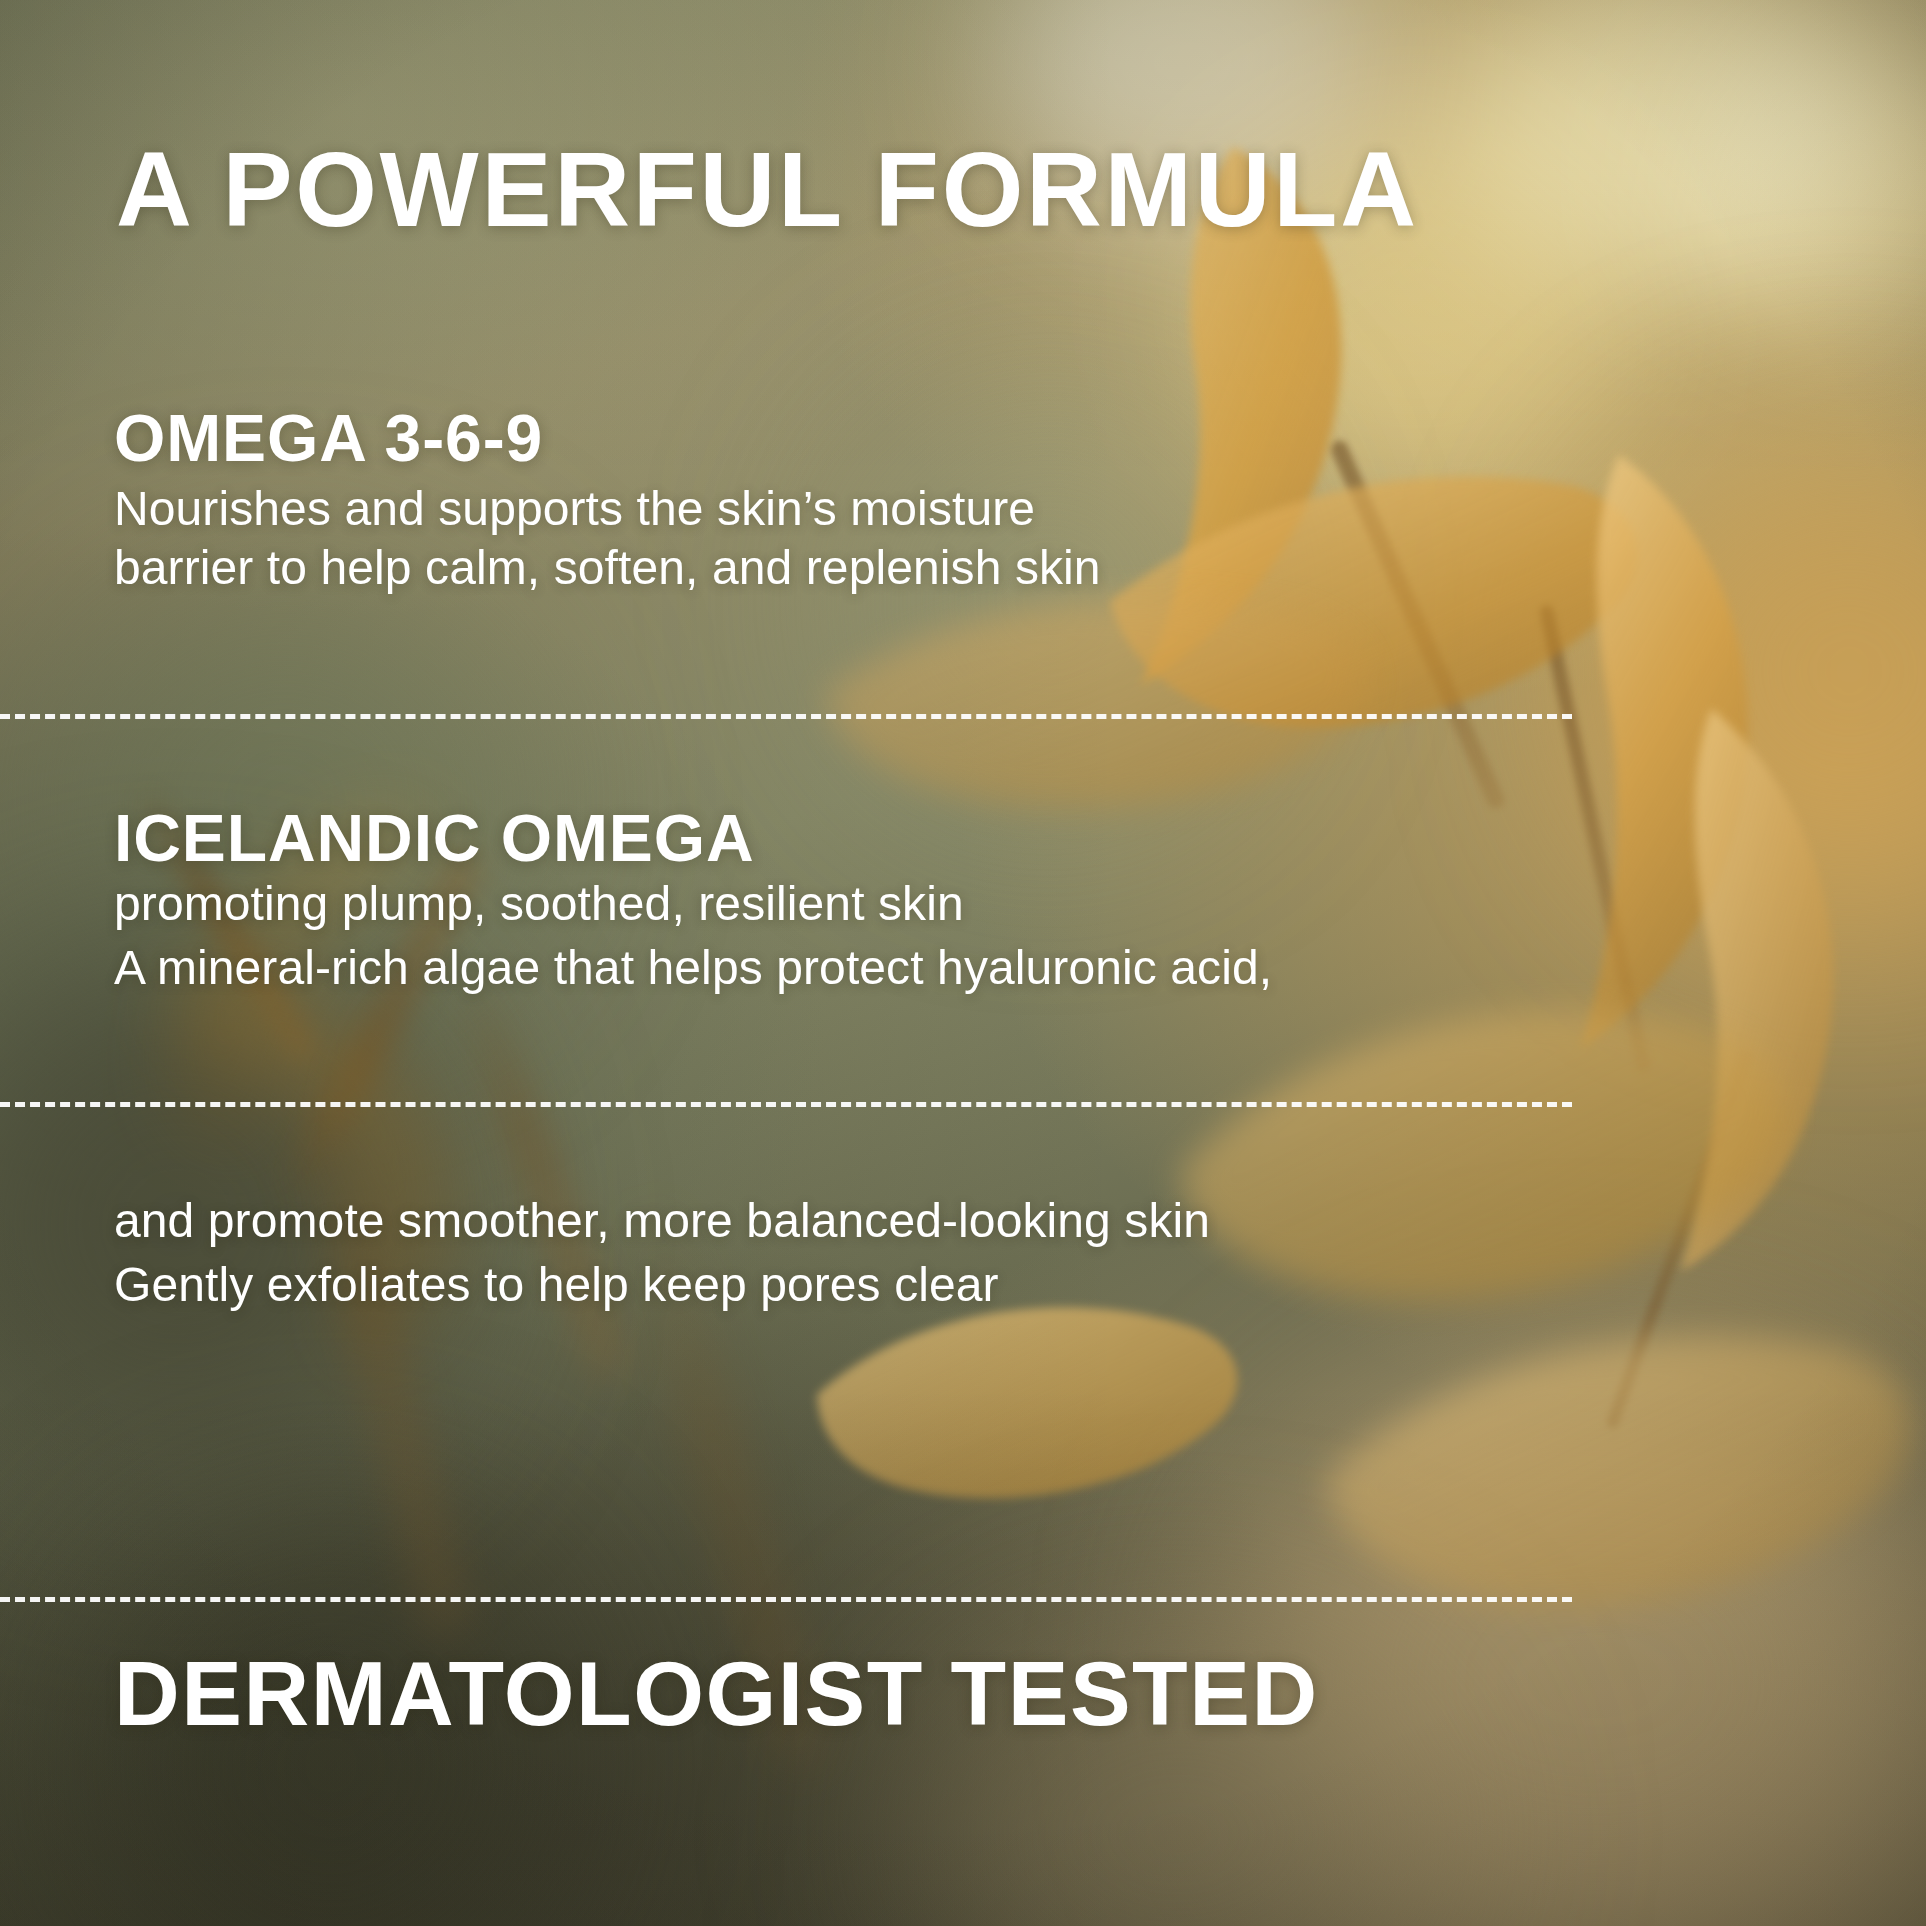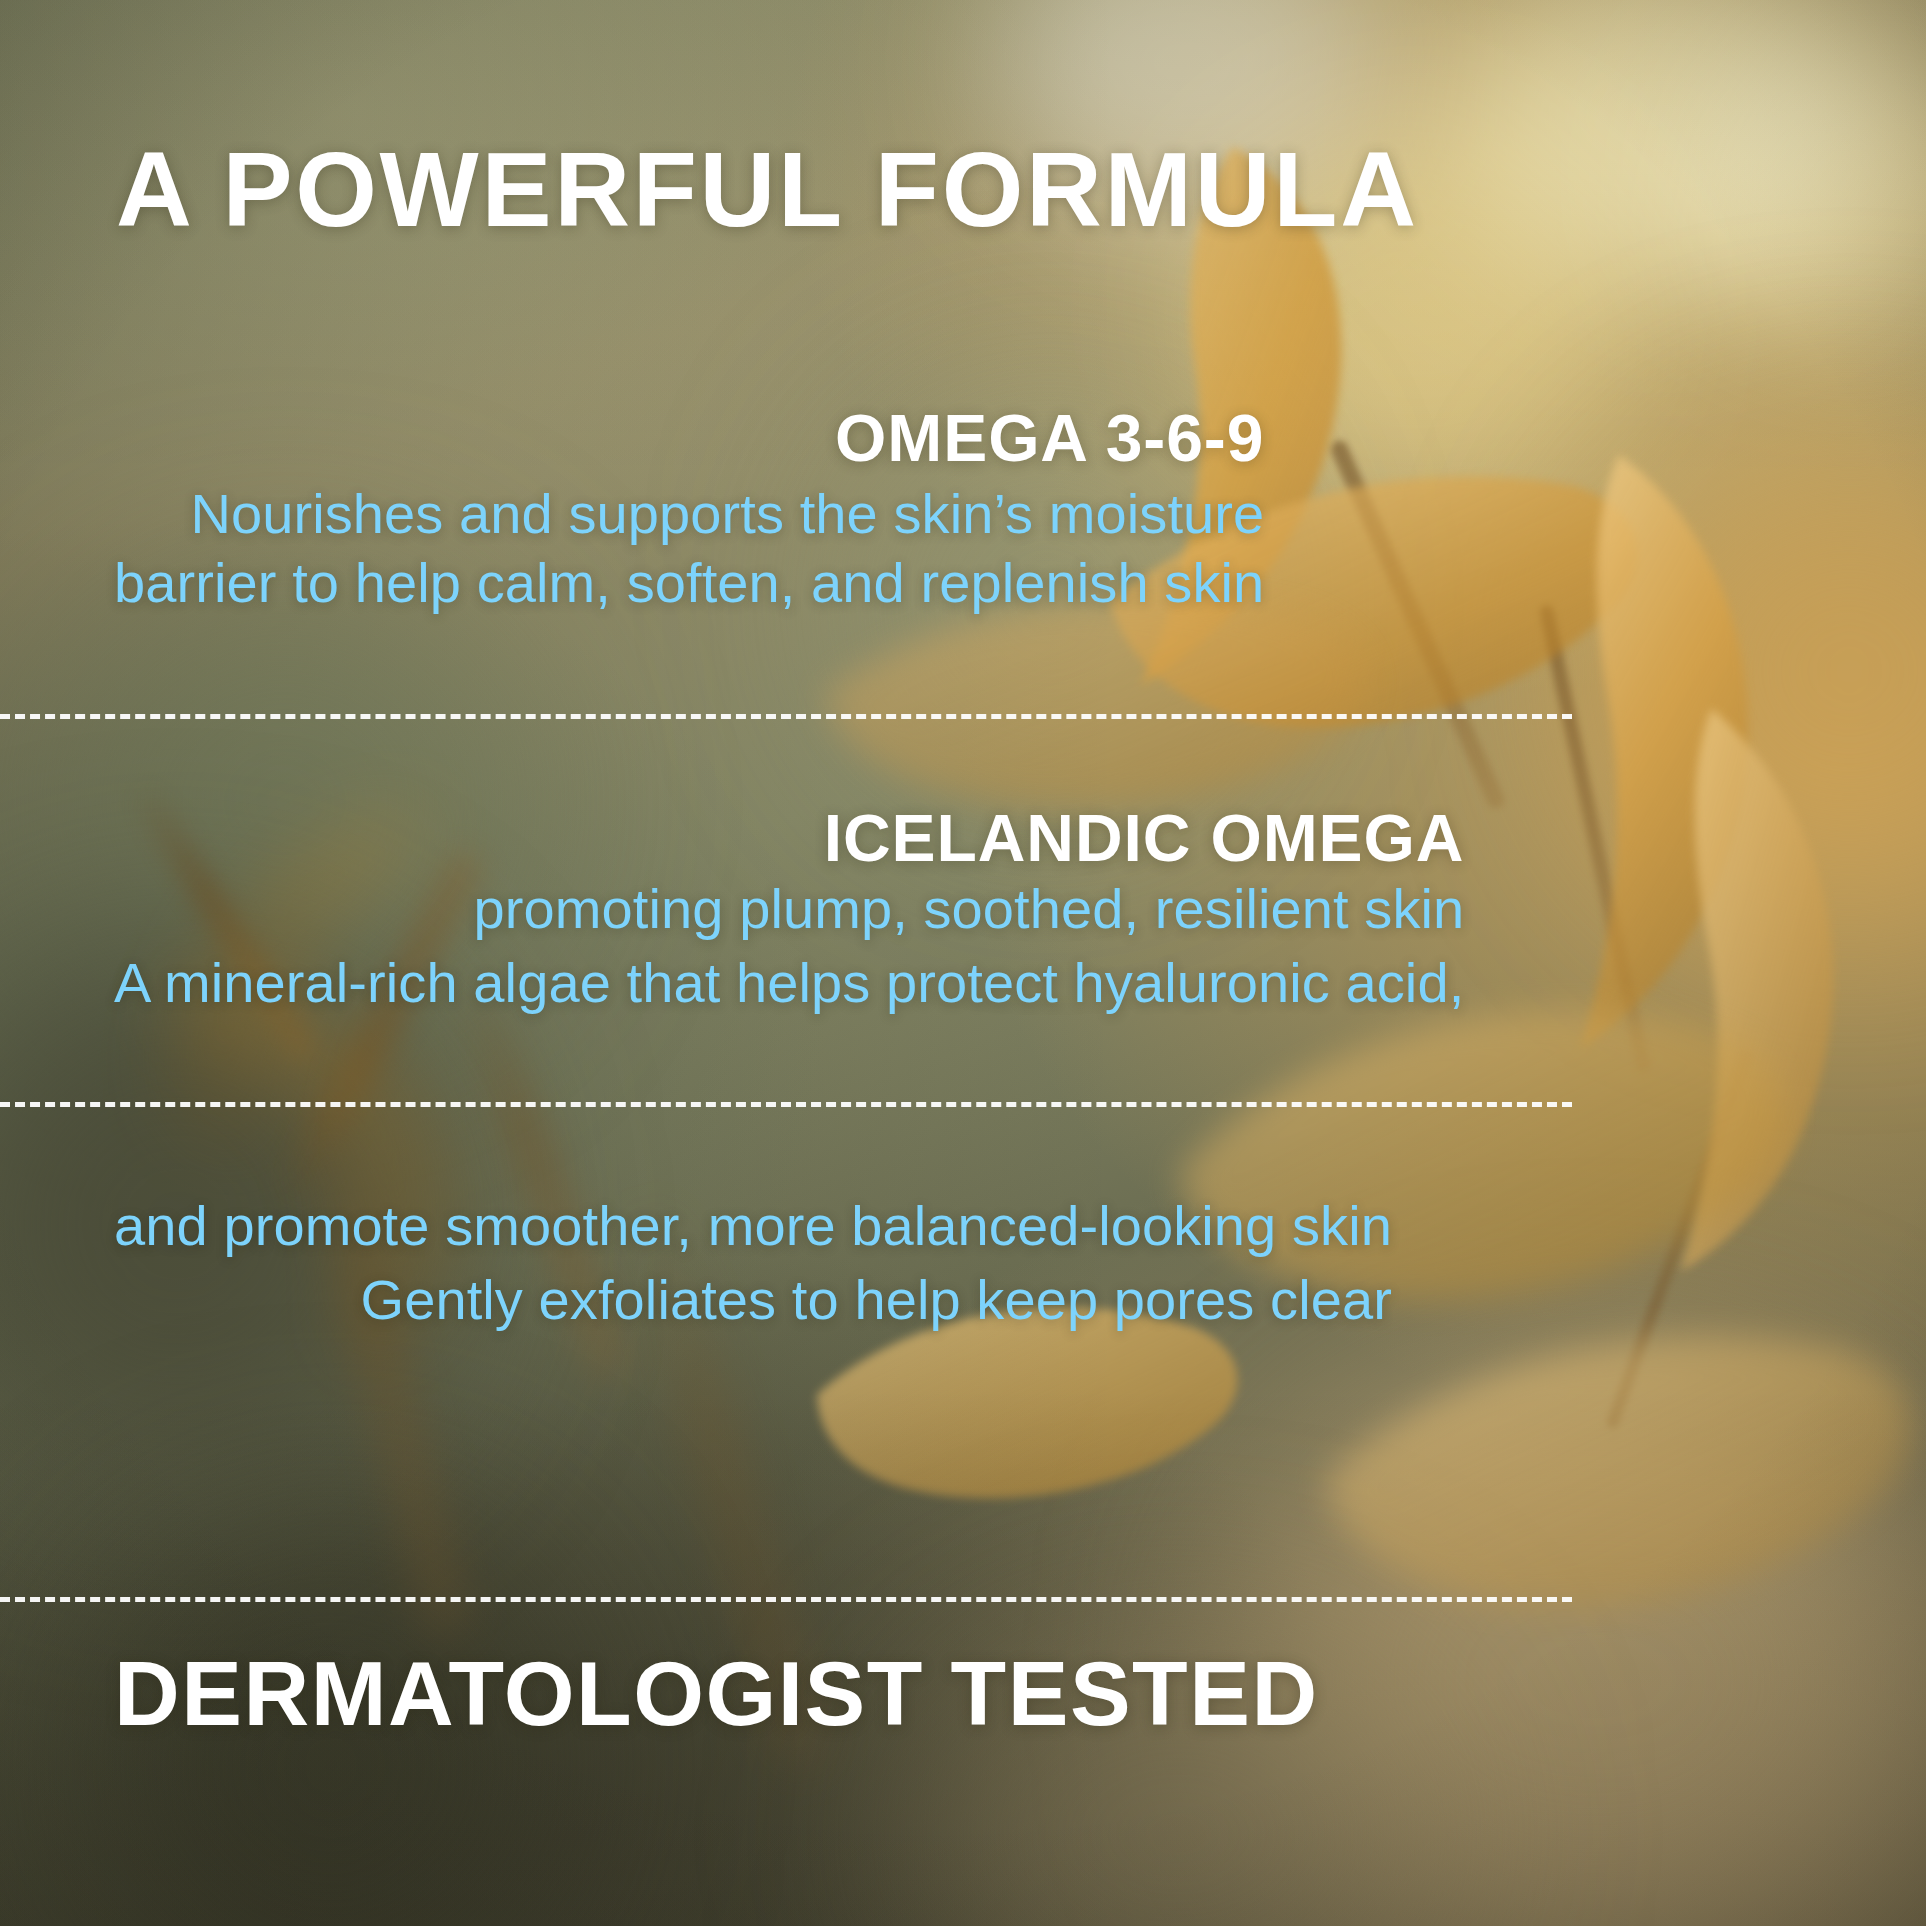--- a/index.html
+++ b/index.html
@@ -6,21 +6,20 @@
     margin: 0;
     padding: 0;
     background: #2b2b20;
   }
   .canvas {
     position: relative;
     width: 1926px;
     height: 1926px;
     overflow: hidden;
     font-family: "Liberation Sans", sans-serif;
-    text-align: right;
     -webkit-font-smoothing: antialiased;
   }
 
   
   .bg-base {
     position: absolute;
     inset: 0;
     background:
       radial-gradient(ellipse 60% 45% at 78% 8%,  rgba(214,186,120,0.95) 0%, rgba(214,186,120,0) 62%),
       radial-gradient(ellipse 55% 40% at 18% 6%,  rgba(186,183,140,0.85) 0%, rgba(186,183,140,0) 65%),
@@ -94,22 +93,22 @@
     font-size: 66px;
     font-weight: 700;
     letter-spacing: 0.9px;
     line-height: 1.06;
     white-space: nowrap;
     text-shadow: 0 1.5px 12.3px rgba(40,35,15,0.28);
     margin: 0;
   }
 
   .body {
-    color: #7dd3fc;
-    font-size: 56px;
+    color: #ffffff;
+    font-size: 48px;
     font-weight: 400;
     letter-spacing: 0.1px;
     line-height: 1.24;
     white-space: nowrap;
     text-shadow: 0 1.5px 10.8px rgba(40,35,15,0.30);
     margin: 4.6px 0 0 0;
   }
 
   .footer-claim {
     position: absolute;

